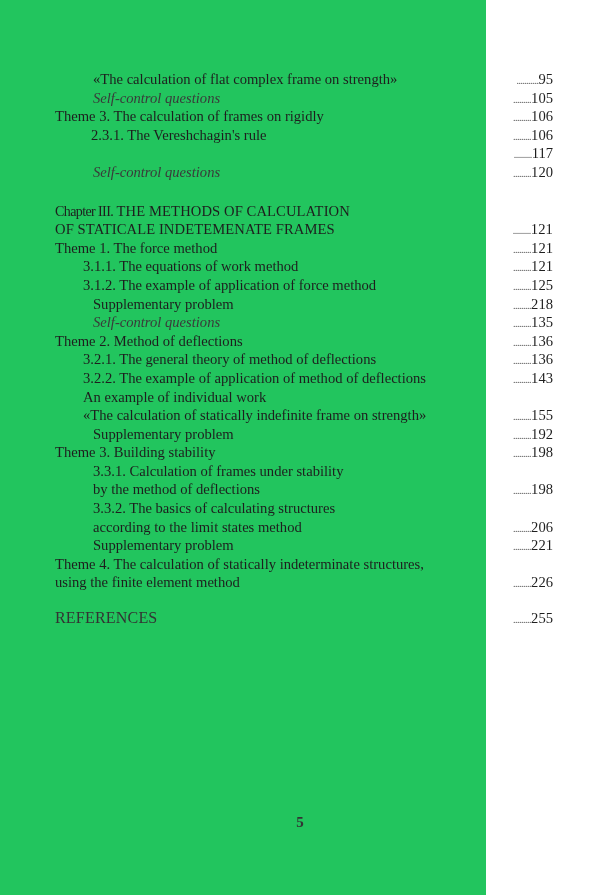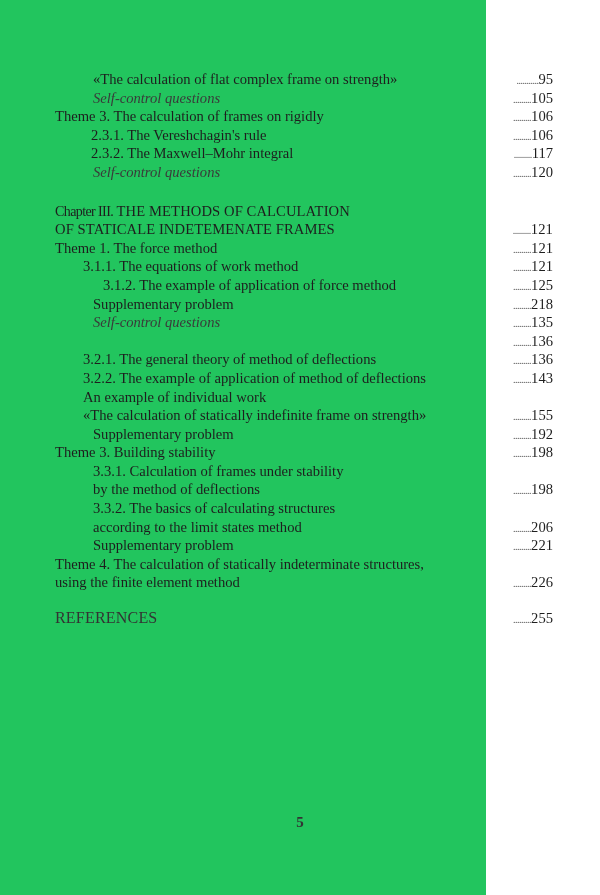--- a/index.html
+++ b/index.html
@@ -87,21 +87,20 @@
         </div>
         <div class="row">
           <span class="title" style="left: 0px;">Theme 3. The calculation of frames on rigidly</span>
           <span class="page-ref"><span class="dots">.........</span><span>106</span></span>
         </div>
         <div class="row">
           <span class="title" style="left: 36px;">2.3.1. The Vereshchagin's rule</span>
           <span class="page-ref"><span class="dots">.........</span><span>106</span></span>
         </div>
         <div class="row">
-          <span class="title" style="left: 36px;">2.3.2. The Maxwell–Mohr integral</span>
           <span class="page-ref"><span class="dots">.........</span><span>117</span></span>
         </div>
         <div class="row">
           <span class="title italic" style="left: 38px;">Self-control questions</span>
           <span class="page-ref"><span class="dots">.........</span><span>120</span></span>
         </div>
       </div>
 
     <div class="gap"></div>
 
@@ -116,32 +115,33 @@
     <div id="toc-group-2">
         <div class="row">
           <span class="title" style="left: 0px;">Theme 1. The force method</span>
           <span class="page-ref"><span class="dots">.........</span><span>121</span></span>
         </div>
         <div class="row">
           <span class="title" style="left: 28px;">3.1.1. The equations of work method</span>
           <span class="page-ref"><span class="dots">.........</span><span>121</span></span>
         </div>
         <div class="row">
-          <span class="title" style="left: 28px; margin-left: 20px;">3.1.2. The example of application of force method</span>
+          <span class="title" style="left: 28px;">3.1.2. The example of application of force method</span>
           <span class="page-ref"><span class="dots">.........</span><span>125</span></span>
         </div>
         <div class="row">
           <span class="title" style="left: 38px;">Supplementary problem</span>
           <span class="page-ref"><span class="dots">.........</span><span>218</span></span>
         </div>
         <div class="row">
           <span class="title italic" style="left: 38px;">Self-control questions</span>
           <span class="page-ref"><span class="dots">.........</span><span>135</span></span>
         </div>
         <div class="row">
+          <span class="title" style="left: 0px;">Theme 2. Method of deflections</span>
           <span class="page-ref"><span class="dots">.........</span><span>136</span></span>
         </div>
         <div class="row">
           <span class="title" style="left: 28px;">3.2.1. The general theory of method of deflections</span>
           <span class="page-ref"><span class="dots">.........</span><span>136</span></span>
         </div>
         <div class="row">
           <span class="title" style="left: 28px;">3.2.2. The example of application of method of deflections</span>
           <span class="page-ref"><span class="dots">.........</span><span>143</span></span>
         </div>

